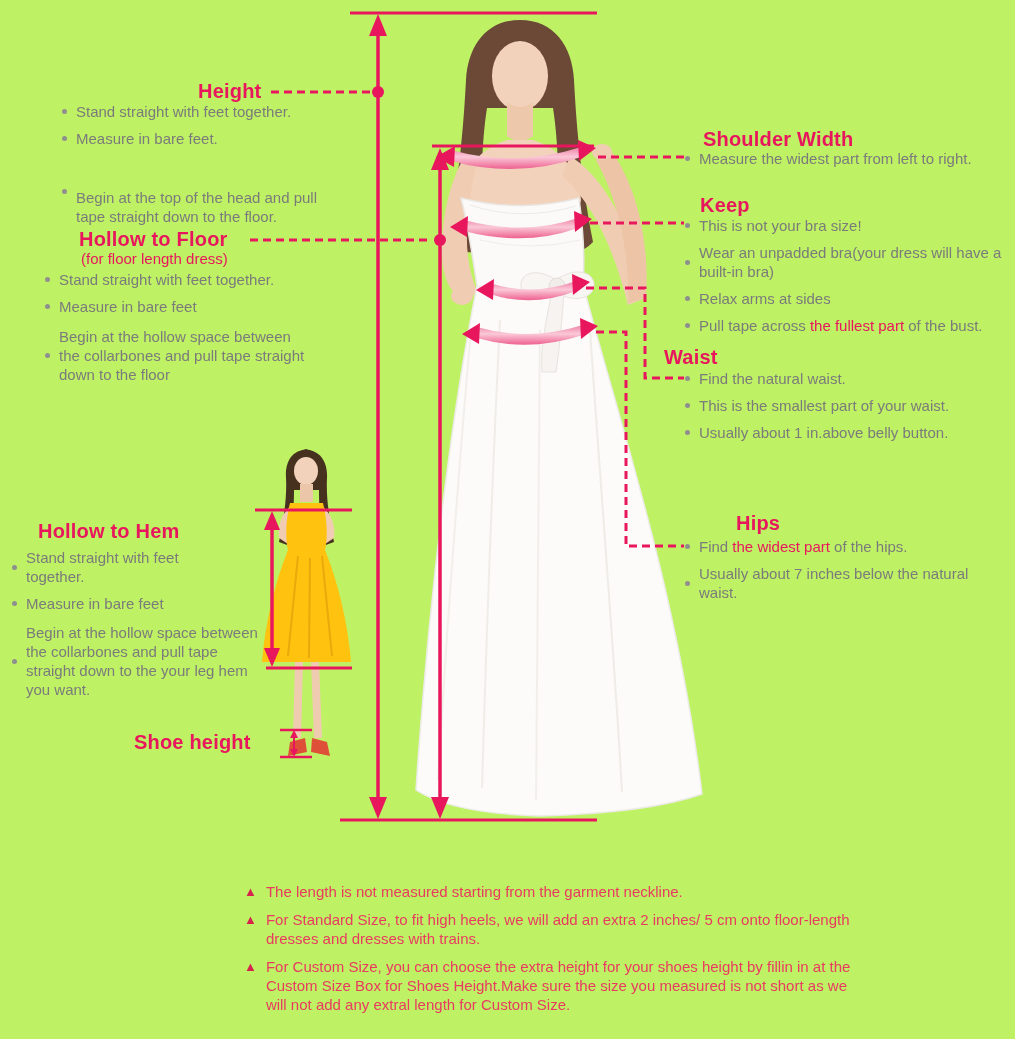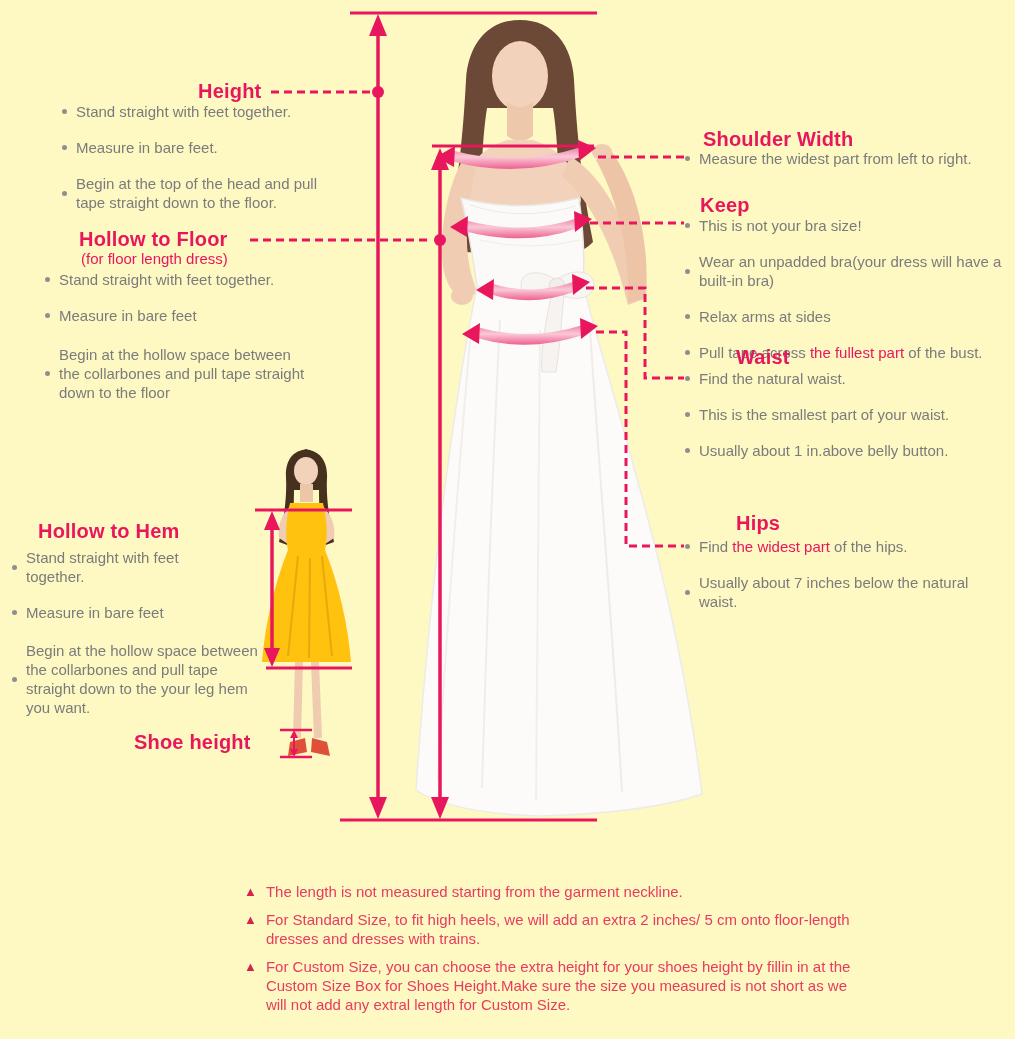--- a/index.html
+++ b/index.html
@@ -1,23 +1,23 @@
 <!DOCTYPE html>
 <html><head>
 <meta charset="utf-8">
 <title>Dress Measuring Guide</title>
 <style>
   html,body{margin:0;padding:0;background:#fff;}
-  .stage{position:relative;width:1015px;height:1039px;background:#fef9c3;overflow:hidden;
+  .stage{position:relative;width:1015px;height:1039px;background:#bef264;overflow:hidden;
          font-family:"Liberation Sans",sans-serif;}
   svg.overlay{position:absolute;left:0;top:0;z-index:1;}
   .txt{position:absolute;z-index:2;}
   .title{font-weight:bold;font-size:20px;color:#E8175D;white-space:nowrap;letter-spacing:.2px;}
   .subtitle{font-size:15px;color:#E8175D;white-space:nowrap;}
-  .bullets{display:flex;flex-direction:column;gap:17px;font-size:15px;line-height:19px;color:#7b7b7b;}
+  .bullets{display:flex;flex-direction:column;gap:8px;font-size:15px;line-height:19px;color:#7b7b7b;}
   .bullet{display:flex;align-items:center;}
   .dot{flex:0 0 5px;width:5px;height:5px;border-radius:50%;background:#8f8f8f;margin-right:9px;}
   .hl{color:#E8175D;margin-top:36px;}
   .warnings{display:flex;flex-direction:column;gap:9px;font-size:15px;line-height:19px;color:#E93A60;}
   .warning{display:flex;align-items:flex-start;}
   .tri{color:#D6224C;font-size:13px;line-height:19px;margin-right:9px;flex:0 0 auto;}
 </style>
 </head>
 <body>
 
@@ -149,21 +149,21 @@
     <div class="bullet">
         <span class="dot"></span>
         <span>Stand straight with feet together.</span>
       </div>
     <div class="bullet">
         <span class="dot"></span>
         <span>Measure in bare feet.</span>
       </div>
     <div class="bullet">
         <span class="dot"></span>
-        <span style="max-width:245px;">Begin at the top of the head and pull tape straight down to the floor.</span>
+        <span style="max-width:245px;margin-top:32px;">Begin at the top of the head and pull tape straight down to the floor.</span>
       </div>
   </div>
 
   <div class="txt title" style="left:79px;top:228px;">Hollow to Floor</div>
   <div class="txt subtitle" style="left:81px;top:250px;">(for floor length dress)</div>
   <div class="txt bullets" style="left:45px;top:270px;width:280px;">
     <div class="bullet">
         <span class="dot"></span>
         <span>Stand straight with feet together.</span>
       </div>
@@ -216,21 +216,21 @@
     <div class="bullet">
         <span class="dot"></span>
         <span>Relax arms at sides</span>
       </div>
     <div class="bullet">
         <span class="dot"></span>
         <span><span>Pull tape across </span><span class="hl">the fullest part</span><span> of the bust.</span></span>
       </div>
   </div>
 
-  <div class="txt title" style="left:736px;top:346px;">Waist</div>
+  <div class="txt title" style="left:664px;top:346px;">Waist</div>
   <div class="txt bullets" style="left:685px;top:369px;width:325px;">
     <div class="bullet">
         <span class="dot"></span>
         <span>Find the natural waist.</span>
       </div>
     <div class="bullet">
         <span class="dot"></span>
         <span>This is the smallest part of your waist.</span>
       </div>
     <div class="bullet">

